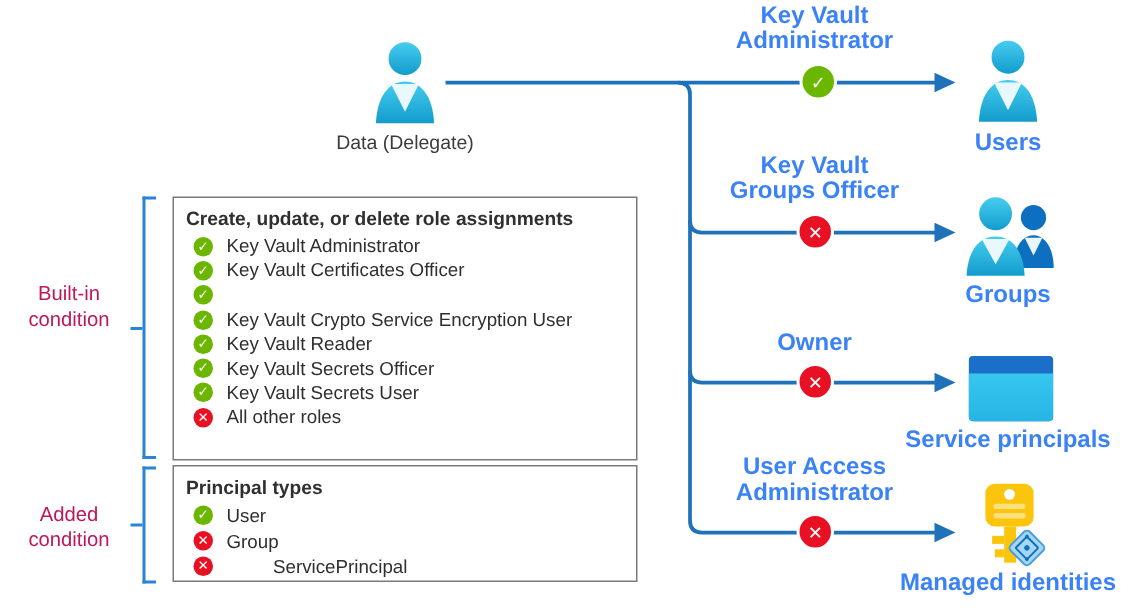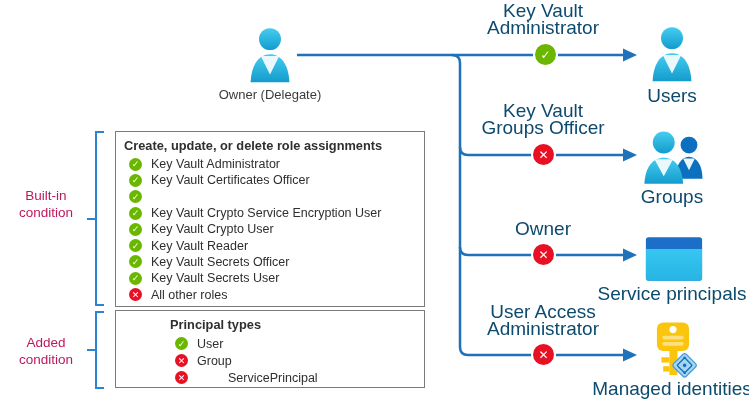--- a/index.html
+++ b/index.html
@@ -2,21 +2,21 @@
 <html><head>
 <meta charset="utf-8">
 <style>
   html,body{margin:0;padding:0;background:#fff;}
   #stage{
     position:relative;width:749px;height:410px;background:#fff;overflow:hidden;
     font-family:"Liberation Sans","DejaVu Sans",sans-serif;color:#3b3b3b;
   }
   .abs{position:absolute;}
   .ctr{text-align:center;}
-  .lbl{font-size:19px;line-height:16.5px;color:#0c4a6e;}
+  .lbl{font-size:16px;line-height:16.5px;color:#3b82f6;font-weight:bold;}
   .lbl2{font-size:13px;line-height:16px;color:#3b3b3b;}
 
   
   .cond-box{
     position:absolute;left:115px;width:310px;background:#fff;
     border:1px solid #7a7a7a;box-sizing:border-box;
   }
   .cond-box .box-title{
     font-size:12.8px;font-weight:bold;color:#2f2f2f;
     margin:6px 10px 3px 8px;white-space:nowrap;
@@ -72,21 +72,21 @@
         <stop offset="0" stop-color="#45cdf0"></stop>
           <stop offset="1" stop-color="#139ccc"></stop>
       </linearGradient>
     </defs>
     <circle cx="32" cy="15" r="13" fill="url(#pg1)"></circle>
     <path d="M9 66 C10 45 19 33 32 33 C45 33 54 45 55 66 Z" fill="url(#pg1)"></path>
     <path d="M21 35 L32 57 L43 35 Z" fill="#e9f8fd"></path>
   </svg>
 
   <div class="abs ctr" style="left:110px;top:87px;width:320px;z-index:2;">
-    <div class="lbl2">Owner (Delegate)</div>
+    <div class="lbl2">Data (Delegate)</div>
   </div>
 
   <div class="bracket" style="left:95px;top:131px;height:175px;">
     <div class="v"></div>
     <div class="t"></div>
     <div class="b"></div>
     <div class="m"></div>
   </div>
   <div class="bracket-label" style="left:2px;top:187px;">
     <div>Built-in</div>
@@ -106,24 +106,20 @@
         </div>
       <div class="row">
           <span class="mark sm ok"></span>
         </div>
       <div class="row">
           <span class="mark sm ok"></span>
           <span class="itm">Key Vault Crypto Service Encryption User</span>
         </div>
       <div class="row">
           <span class="mark sm ok"></span>
-          <span class="itm">Key Vault Crypto User</span>
-        </div>
-      <div class="row">
-          <span class="mark sm ok"></span>
           <span class="itm">Key Vault Reader</span>
         </div>
       <div class="row">
           <span class="mark sm ok"></span>
           <span class="itm">Key Vault Secrets Officer</span>
         </div>
       <div class="row">
           <span class="mark sm ok"></span>
           <span class="itm">Key Vault Secrets User</span>
         </div>
@@ -138,21 +134,21 @@
     <div class="v"></div>
     <div class="t"></div>
     <div class="b"></div>
     <div class="m"></div>
   </div>
   <div class="bracket-label" style="left:2px;top:334px;">
     <div>Added</div>
     <div>condition</div>
   </div>
 
-  <div class="cond-box" style="top:310px;height:78px;padding-left:46px;">
+  <div class="cond-box" style="top:310px;height:78px;">
     <div class="box-title">Principal types</div>
     <div class="rows">
       <div class="row" style="height:17px;">
           <span class="mark sm ok"></span>
           <span class="itm">User</span>
         </div>
       <div class="row" style="height:17px;">
           <span class="mark sm no"></span>
           <span class="itm">Group</span>
         </div>

